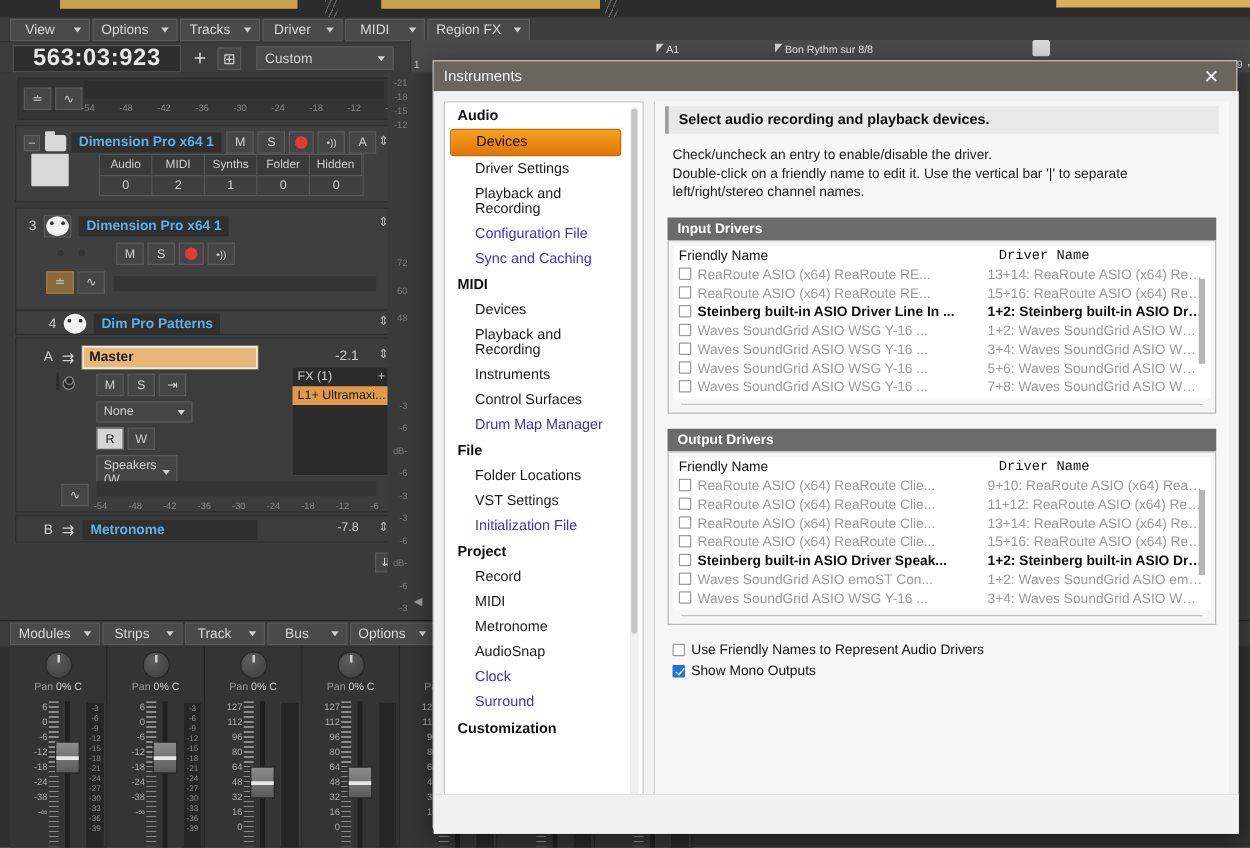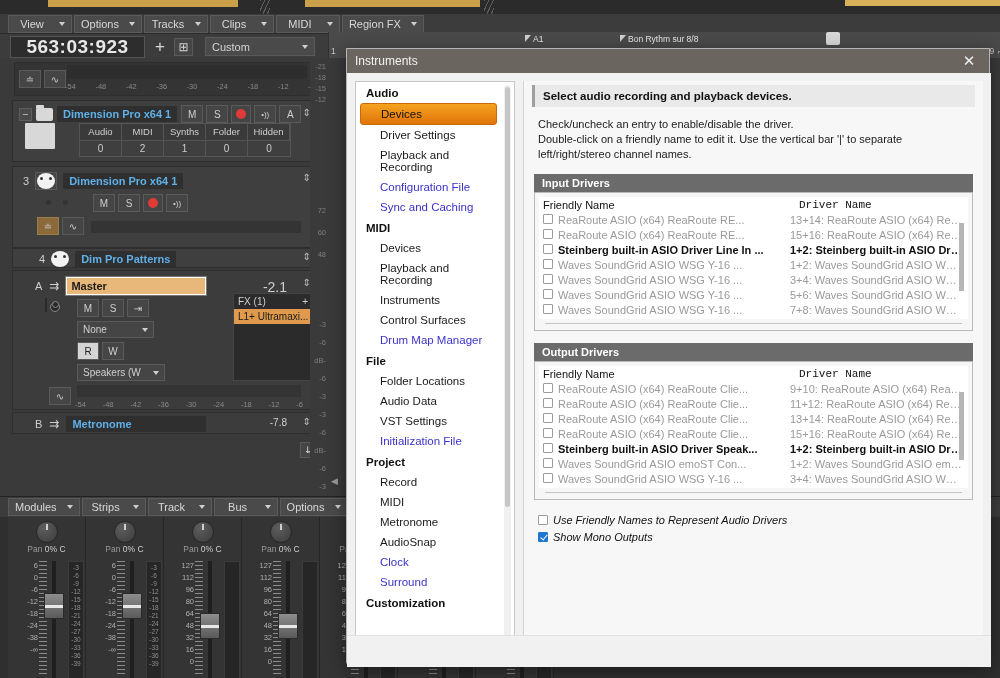--- a/index.html
+++ b/index.html
@@ -192,21 +192,21 @@
   .cb { width:10px; height:10px; border:1px solid #9c9c9c; background:#fff; margin-right:5px; flex:0 0 auto; border-radius:1px;}
   .cb.on { background:#1f75d3; border-color:#1f75d3; position:relative;}
   .cb.on:after{content:"";position:absolute;left:2.5px;top:0.5px;width:3px;height:6px;border:solid #fff;border-width:0 1.5px 1.5px 0;transform:rotate(40deg);}
   .row .n1 { width:232px; white-space:nowrap; overflow:hidden; text-overflow:ellipsis;}
   .row .n2 { flex:1; white-space:nowrap; overflow:hidden; text-overflow:ellipsis;}
   .lst-sb { position:absolute; right:3px; top:16px; width:6px; height:100px; }
   .lst-sb i { position:absolute; left:0; top:10px; width:5px; height:68px; background:#b6b6b6; display:block;}
   .hr-thin { border-top:1px solid #c4c4c4; margin:4px 6px 2px 6px; }
 
   .opts { margin:14px 0 0 14px; }
-  .opt-row { display:flex; align-items:center; font-size:11px; color:#111; margin-bottom:5px;font-style:italic;}
+  .opt-row { display:flex; align-items:center; font-size:11px; color:#111; margin-bottom:5px;}
   .dlg-footer { position:absolute; left:0; bottom:0; width:644px; height:32px; background:#f1f1f1; border-top:1px solid #e2e2e2;}
 </style>
 </head>
 <body>
 
 <div id="root">
 
   <div class="daw">
 
     <div class="daw-topstrip">
@@ -224,21 +224,21 @@
       </div>
       <div class="menu-btn">
         <span class="lbl">Options</span>
         <span class="caret"></span>
       </div>
       <div class="menu-btn">
         <span class="lbl">Tracks</span>
         <span class="caret"></span>
       </div>
       <div class="menu-btn">
-        <span class="lbl">Clips</span>
+        <span class="lbl">Driver</span>
         <span class="caret"></span>
       </div>
       <div class="menu-btn">
         <span class="lbl">MIDI</span>
         <span class="caret"></span>
       </div>
       <div class="menu-btn">
         <span class="lbl">Region FX</span>
         <span class="caret"></span>
       </div>
@@ -384,38 +384,38 @@
         </div>
         <div style="position:absolute;right:4px;top:2px;color:#bdbdbd;font-size:10px">⇕</div>
       </div>
 
       <div class="busA">
         <div style="position:absolute;left:22px;top:6px;display:flex;align-items:center;gap:7px;">
           <span style="color:#cfcfcf;font-size:11px">A</span>
           <span style="color:#cfcfcf;font-size:12px">⇉</span>
           <span class="name-edit" style="width:140px">Master</span>
         </div>
-        <div style="position:absolute;right:28px;top:8px;color:#cfcfcf;font-size:14px">-2.1</div>
+        <div style="position:absolute;right:28px;top:8px;color:#cfcfcf;font-size:11px">-2.1</div>
         <div style="position:absolute;right:4px;top:6px;color:#bdbdbd;font-size:10px">⇕</div>
 
         <div style="position:absolute;left:32px;top:28px;"><span class="spk-ico"></span></div>
         <div style="position:absolute;left:64px;top:28px;display:flex;gap:3px;">
           <div class="sq-btn">M</div>
           <div class="sq-btn">S</div>
           <div class="sq-btn">⇥</div>
         </div>
         <div class="dd" style="position:absolute;left:64px;top:50px;width:77px;">
           <span>None</span>
           <span class="caret"></span>
         </div>
         <div style="position:absolute;left:64px;top:71px;display:flex;gap:3px;">
           <div class="sq-btn" style="background:#d4d4d4;color:#222">R</div>
           <div class="sq-btn">W</div>
         </div>
-        <div class="dd" style="position:absolute;left:64px;top:93px;width:88px;">
+        <div class="dd" style="position:absolute;left:64px;top:93px;width:65px;">
           <span>Speakers (W</span>
           <span class="caret"></span>
         </div>
         <div style="position:absolute;left:36px;top:116px;" class="sq-btn">∿</div>
         <div style="position:absolute;left:64px;top:114px;width:224px;height:12px;background:#343434;"></div>
         <div class="meter-scale" style="position:absolute;left:62px;top:127px;width:228px;" id="busa-meter-scale">
             <span>-54</span>
             <span>-48</span>
             <span>-42</span>
             <span>-36</span>
@@ -729,21 +729,20 @@
             <div class="nav-item link">Configuration File</div>
             <div class="nav-item link">Sync and Caching</div>
             <div class="nav-group">MIDI</div>
             <div class="nav-item">Devices</div>
             <div class="nav-item">Playback and Recording</div>
             <div class="nav-item">Instruments</div>
             <div class="nav-item">Control Surfaces</div>
             <div class="nav-item link">Drum Map Manager</div>
             <div class="nav-group">File</div>
             <div class="nav-item">Folder Locations</div>
-            <div class="nav-item">Audio Data</div>
             <div class="nav-item">VST Settings</div>
             <div class="nav-item link">Initialization File</div>
             <div class="nav-group">Project</div>
             <div class="nav-item">Record</div>
             <div class="nav-item">MIDI</div>
             <div class="nav-item">Metronome</div>
             <div class="nav-item">AudioSnap</div>
             <div class="nav-item link">Clock</div>
             <div class="nav-item link">Surround</div>
             <div class="nav-group">Customization</div>

